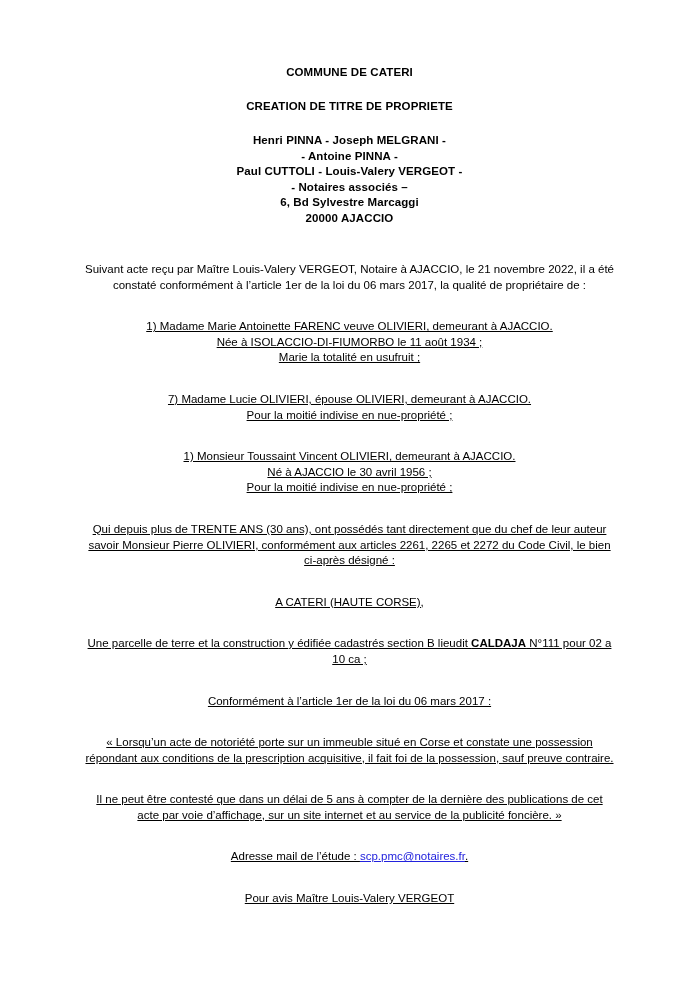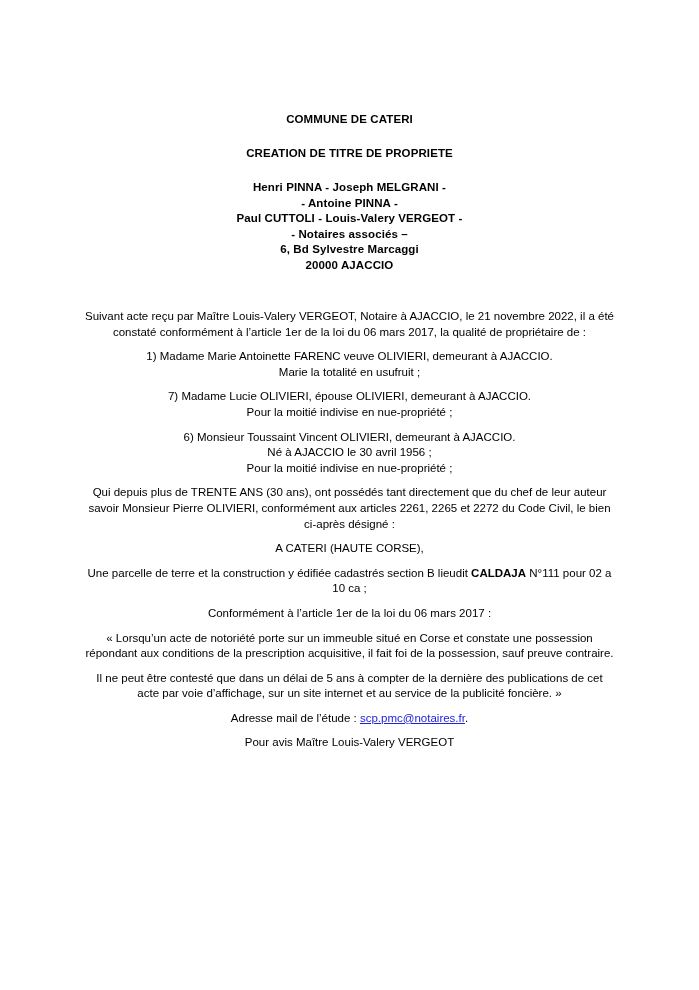--- a/index.html
+++ b/index.html
@@ -33,22 +33,21 @@
 
   
   .doc-header {
     text-align: center;
     font-weight: bold;
     font-size: 11.5px;
     line-height: 15.5px;
     letter-spacing: 0.1px;
   }
   .header-title {
-    padding-top: 84px;
-    margin-top: 28px;
+    padding-top: 65px;
   }
   .header-subtitle {
     padding-top: 18px;
   }
   .notaries-block {
     padding-top: 19px;
   }
   .notaries-block .nline {
     display: block;
   }
@@ -59,21 +58,22 @@
     line-height: 15.6px;
     text-align: left;
     color: #000000;
   }
   .para {
     margin: 0;
     padding: 0;
     text-align: center;
   }
   .para + .para {
-    margin-top: 9px;
+    margin-top: 26px;
+    text-decoration: underline;
   }
   .first-para {
     margin-top: 36px;
   }
   .line {
     display: block;
   }
   .bold {
     font-weight: bold;
   }
@@ -101,30 +101,31 @@
         <span class="nline">20000 AJACCIO</span>
       </div>
     </div>
 
     <div class="body-text">
 
       <p class="para first-para">Suivant acte reçu par Maître Louis-Valery VERGEOT, Notaire à AJACCIO, le 21 novembre 2022, il a été constaté conformément à l’article 1er de la loi du 06 mars 2017, la qualité de propriétaire de :</p>
 
       <p class="para">
         <span class="line">1) Madame Marie Antoinette FARENC veuve OLIVIERI, demeurant à AJACCIO.</span>
+        <span class="line">Née à ISOLACCIO-DI-FIUMORBO le 11 août 1934 ;</span>
         <span class="line">Marie la totalité en usufruit ;</span>
       </p>
 
       <p class="para">
         <span class="line">7) Madame Lucie OLIVIERI, épouse OLIVIERI, demeurant à AJACCIO.</span>
         <span class="line">Pour la moitié indivise en nue-propriété ;</span>
       </p>
 
       <p class="para">
-        <span class="line">6) Monsieur Toussaint Vincent OLIVIERI, demeurant à AJACCIO.</span>
+        <span class="line">1) Monsieur Toussaint Vincent OLIVIERI, demeurant à AJACCIO.</span>
         <span class="line">Né à AJACCIO le 30 avril 1956 ;</span>
         <span class="line">Pour la moitié indivise en nue-propriété ;</span>
       </p>
 
       <p class="para">Qui depuis plus de TRENTE ANS (30 ans), ont possédés tant directement que du chef de leur auteur savoir Monsieur Pierre OLIVIERI, conformément aux articles 2261, 2265 et 2272 du Code Civil, le bien ci-après désigné :</p>
 
       <p class="para">A CATERI (HAUTE CORSE),</p>
 
       <p class="para">
         <span>Une parcelle de terre et la construction y édifiée cadastrés section B lieudit </span><span class="bold">CALDAJA</span><span> N°111 pour 02 a 10 ca ;</span>

